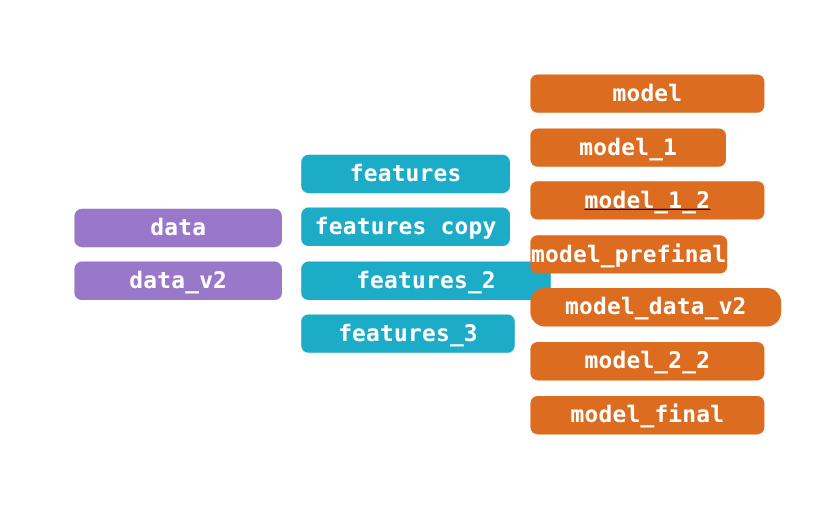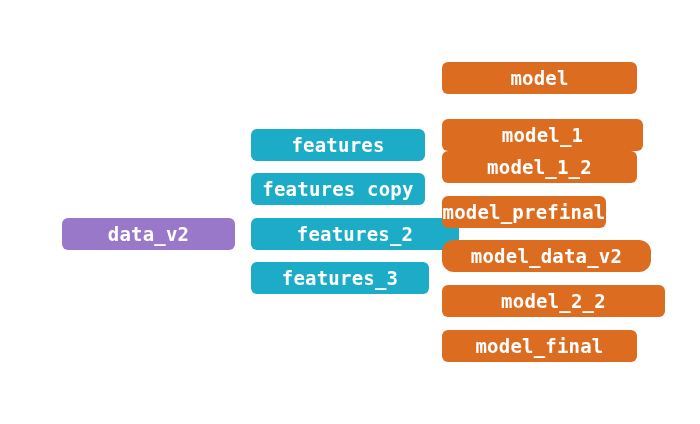--- a/index.html
+++ b/index.html
@@ -52,20 +52,23 @@
   .col-data .node      { background: #9A78C9; }
   .col-features .node  { background: #1CACC8; }
   .col-model .node     { background: #DC6C1F; }
 </style>
 </head>
 <body>
 
 <div id="canvas">
 
   <div class="column col-data">
+    <div class="node" style="left:62px; top:174px; width:173px;">
+      <span class="node-label">data</span>
+    </div>
     <div class="node" style="left:62px; top:218px; width:173px;">
       <span class="node-label">data_v2</span>
     </div>
   </div>
 
   <div class="column col-features">
     <div class="node" style="left:251px; top:129px; width:174px;">
       <span class="node-label">features</span>
     </div>
     <div class="node" style="left:251px; top:173px; width:174px;">
@@ -76,33 +79,33 @@
     </div>
     <div class="node" style="left:251px; top:262px; width:178px;">
       <span class="node-label">features_3</span>
     </div>
   </div>
 
   <div class="column col-model">
     <div class="node" style="left:442px; top:62px; width:195px;">
       <span class="node-label">model</span>
     </div>
-    <div class="node" style="left:442px; top:119px; width:201px;">
+    <div class="node" style="left:442px; top:107px; width:163px;">
       <span class="node-label">model_1</span>
     </div>
-    <div class="node" style="left:442px; top:151px; width:195px;">
+    <div class="node" style="left:442px; top:151px; width:195px;text-decoration:underline;">
       <span class="node-label">model_1_2</span>
     </div>
     <div class="node" style="left:442px; top:196px; width:164px;">
       <span class="node-label">model_prefinal</span>
     </div>
     <div class="node" style="left:442px; top:240px; width:209px;border-radius:12px;">
       <span class="node-label">model_data_v2</span>
     </div>
-    <div class="node" style="left:442px; top:285px; width:223px;">
+    <div class="node" style="left:442px; top:285px; width:195px;">
       <span class="node-label">model_2_2</span>
     </div>
     <div class="node" style="left:442px; top:330px; width:195px;">
       <span class="node-label">model_final</span>
     </div>
   </div>
 
 </div>
 
 </body></html>

